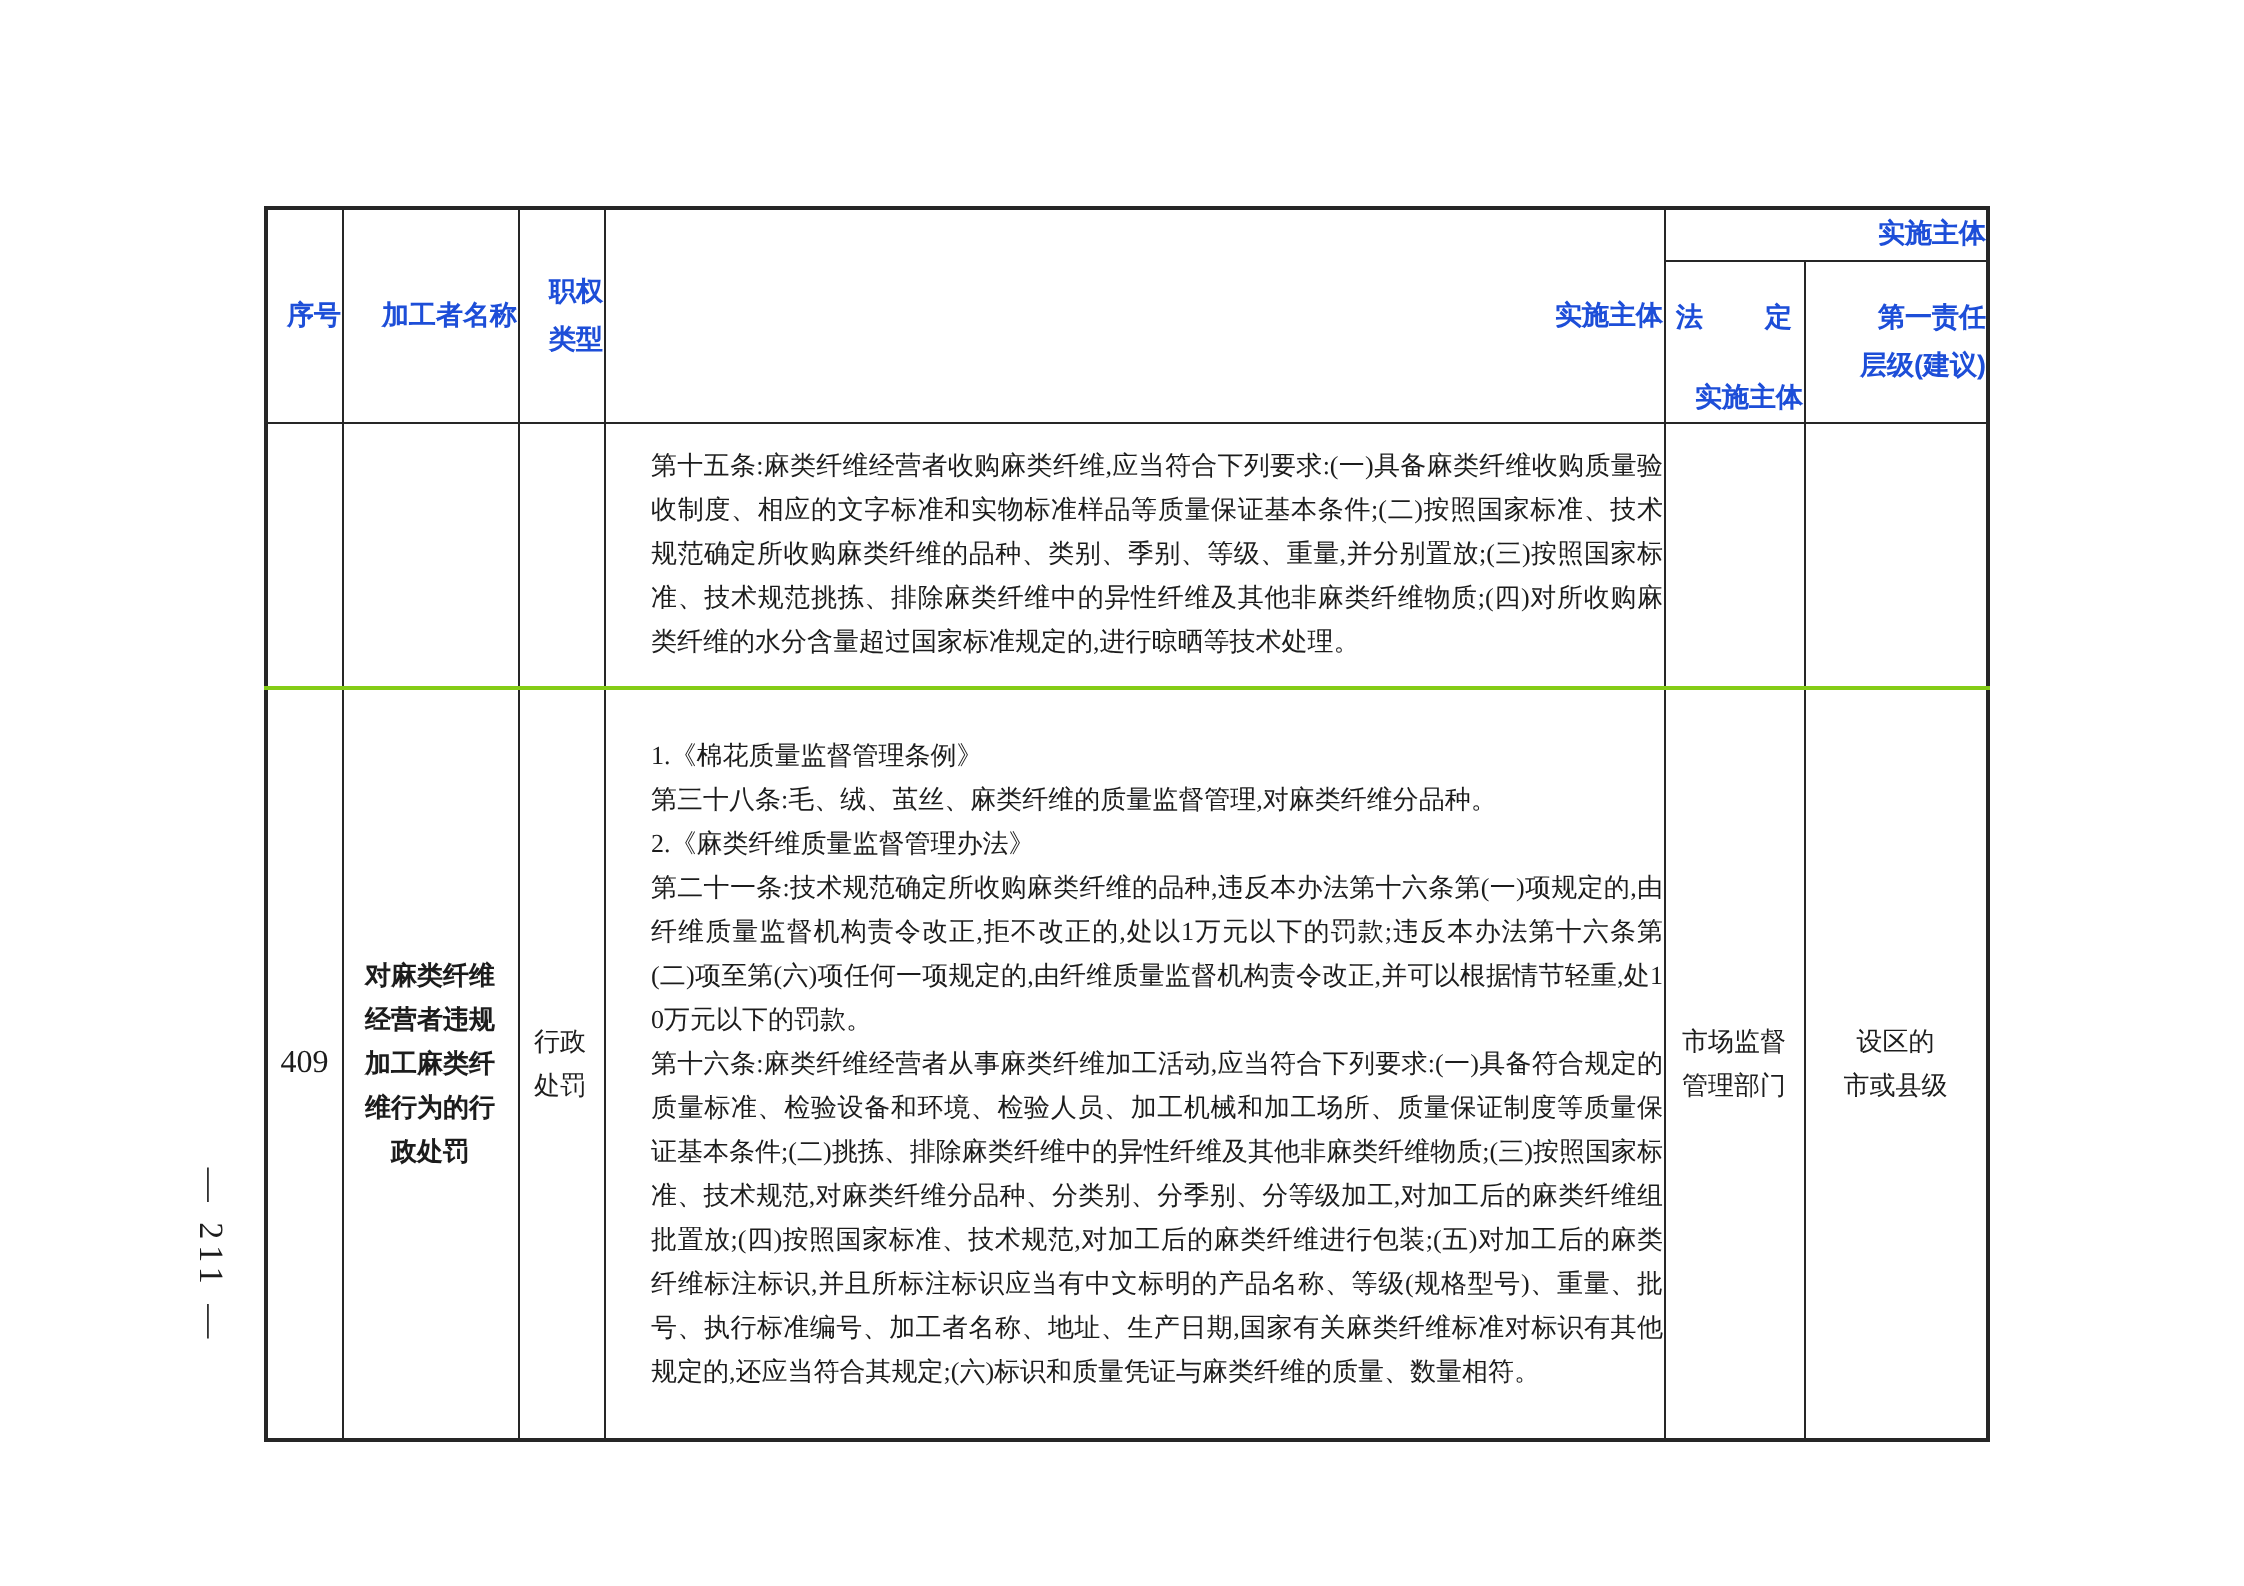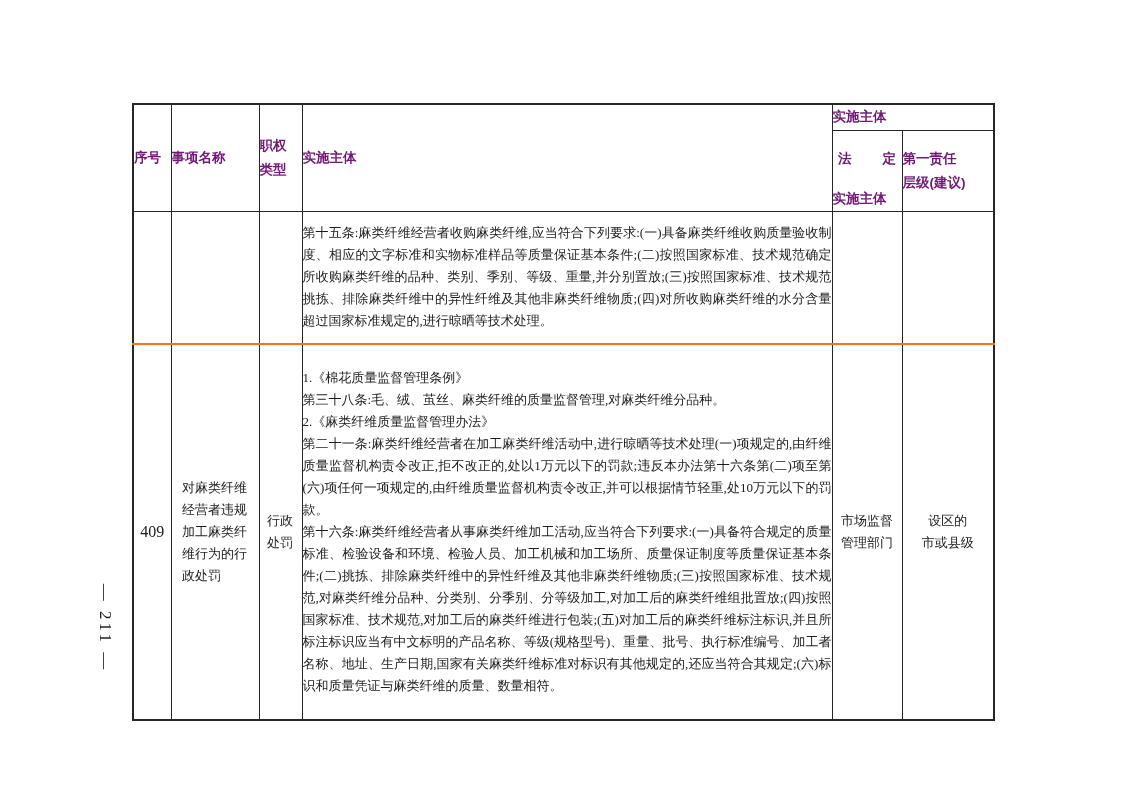--- a/index.html
+++ b/index.html
@@ -34,54 +34,56 @@
   }
   .doc-table th, .doc-table td {
     border: 1px solid #262626;
     padding: 0;
     vertical-align: middle;
   }
   .doc-table th {
     font-family: "Liberation Sans", sans-serif;
     font-weight: 600;
     font-size: 13.5px;
-    text-align: left;
-    color: #701a75;
+    text-align: right;
+    color: #1d4ed8;
   }
   .trh1 { height: 26px; }
   .trh2 { height: 50px; }
   .tr0  { height: 133px; }
   .tr1  { height: 376px; }
-  .tr1 td { border-top: 2px solid #f97316; }
+  .tr1 td { border-top: 2px solid #84cc16; }
   .hline { display: block; line-height: 24px; }
   .jline { width: 58px; margin: 16px auto; text-align-last: justify; }
   td { font-size: 13px; }
   .c-no, .c-type, .c-legal, .c-level, .c-item { text-align: center; }
   .c-no { font-size: 16px; }
   .item-box {
     width: 66px;
     margin: 0 auto;
     line-height: 22px;
-    text-align: left;
+    text-align: center;
     word-break: break-all;
+    font-weight: bold;
   }
   .type-box {
     width: 27px;
     margin: 0 auto;
     line-height: 22px;
     text-align: left;
     word-break: break-all;
   }
   .c-basis { vertical-align: middle; padding: 0 8px 0 9px; }
   .c-basis.top { vertical-align: top; padding-top: 10px; }
   .basis p {
     margin: 0;
     line-height: 22px;
     text-align: justify;
     word-break: break-all;
+    padding-left: 23px;
   }
   .lines p { margin: 0; line-height: 22px; }
 </style>
 </head>
 <body>
 
 <div class="page">
 
   <div class="page-number">— 211 —</div>
 
@@ -90,21 +92,21 @@
       <col style="width:38px">
       <col style="width:88px">
       <col style="width:43px">
       <col style="width:530px">
       <col style="width:70px">
       <col style="width:92px">
     </colgroup>
     <tbody>
       <tr class="trh1">
         <th rowspan="2">序号</th>
-        <th rowspan="2">事项名称</th>
+        <th rowspan="2">加工者名称</th>
         <th rowspan="2">
           <span class="hline">职权</span>
           <span class="hline">类型</span>
         </th>
         <th rowspan="2">实施主体</th>
         <th colspan="2">实施主体</th>
       </tr>
       <tr class="trh2">
         <th>
           <span class="hline jline">法 定</span>
@@ -139,21 +141,21 @@
           <div class="item-box">对麻类纤维经营者违规加工麻类纤维行为的行政处罚</div>
         </td>
         <td class="c-type">
           <div class="type-box">行政处罚</div>
         </td>
         <td class="c-basis">
           <div class="basis">
               <p>1.《棉花质量监督管理条例》</p>
               <p>第三十八条:毛、绒、茧丝、麻类纤维的质量监督管理,对麻类纤维分品种。</p>
               <p>2.《麻类纤维质量监督管理办法》</p>
-              <p>第二十一条:麻类纤维经营者在加工麻类纤维活动中,进行晾晒等技术处理(一)项规定的,由纤维质量监督机构责令改正,拒不改正的,处以1万元以下的罚款;违反本办法第十六条第(二)项至第(六)项任何一项规定的,由纤维质量监督机构责令改正,并可以根据情节轻重,处10万元以下的罚款。</p>
+              <p>第二十一条:技术规范确定所收购麻类纤维的品种,违反本办法第十六条第(一)项规定的,由纤维质量监督机构责令改正,拒不改正的,处以1万元以下的罚款;违反本办法第十六条第(二)项至第(六)项任何一项规定的,由纤维质量监督机构责令改正,并可以根据情节轻重,处10万元以下的罚款。</p>
               <p>第十六条:麻类纤维经营者从事麻类纤维加工活动,应当符合下列要求:(一)具备符合规定的质量标准、检验设备和环境、检验人员、加工机械和加工场所、质量保证制度等质量保证基本条件;(二)挑拣、排除麻类纤维中的异性纤维及其他非麻类纤维物质;(三)按照国家标准、技术规范,对麻类纤维分品种、分类别、分季别、分等级加工,对加工后的麻类纤维组批置放;(四)按照国家标准、技术规范,对加工后的麻类纤维进行包装;(五)对加工后的麻类纤维标注标识,并且所标注标识应当有中文标明的产品名称、等级(规格型号)、重量、批号、执行标准编号、加工者名称、地址、生产日期,国家有关麻类纤维标准对标识有其他规定的,还应当符合其规定;(六)标识和质量凭证与麻类纤维的质量、数量相符。</p>
             </div>
         </td>
         <td class="c-legal lines">
             <p>市场监督</p>
             <p>管理部门</p>
           </td>
         <td class="c-level lines">
             <p>设区的</p>
             <p>市或县级</p>

